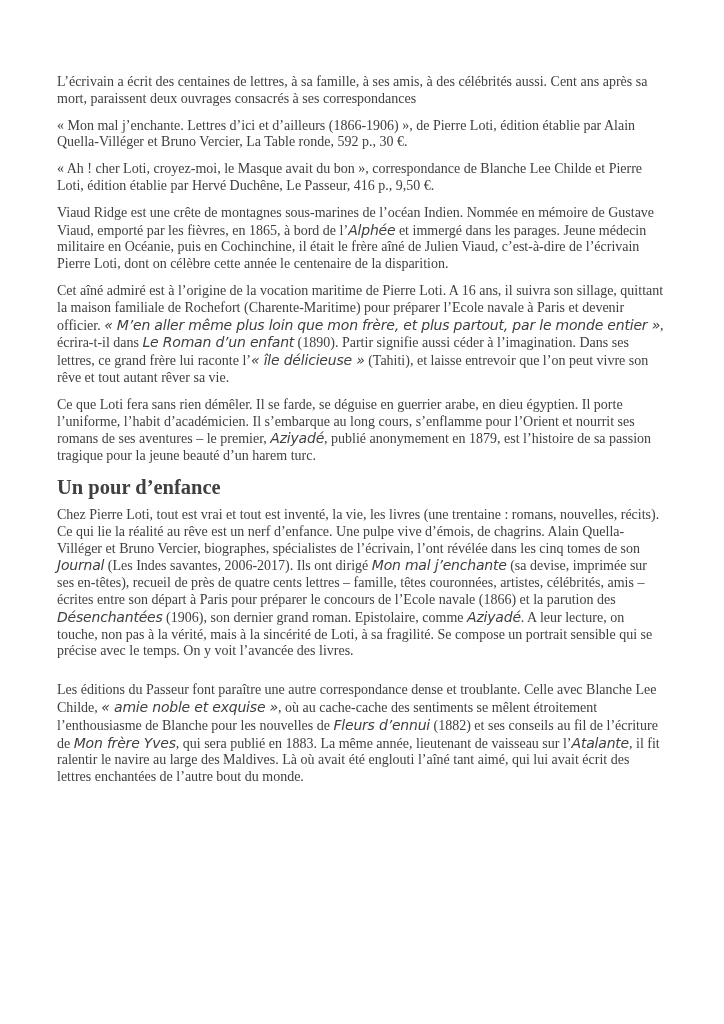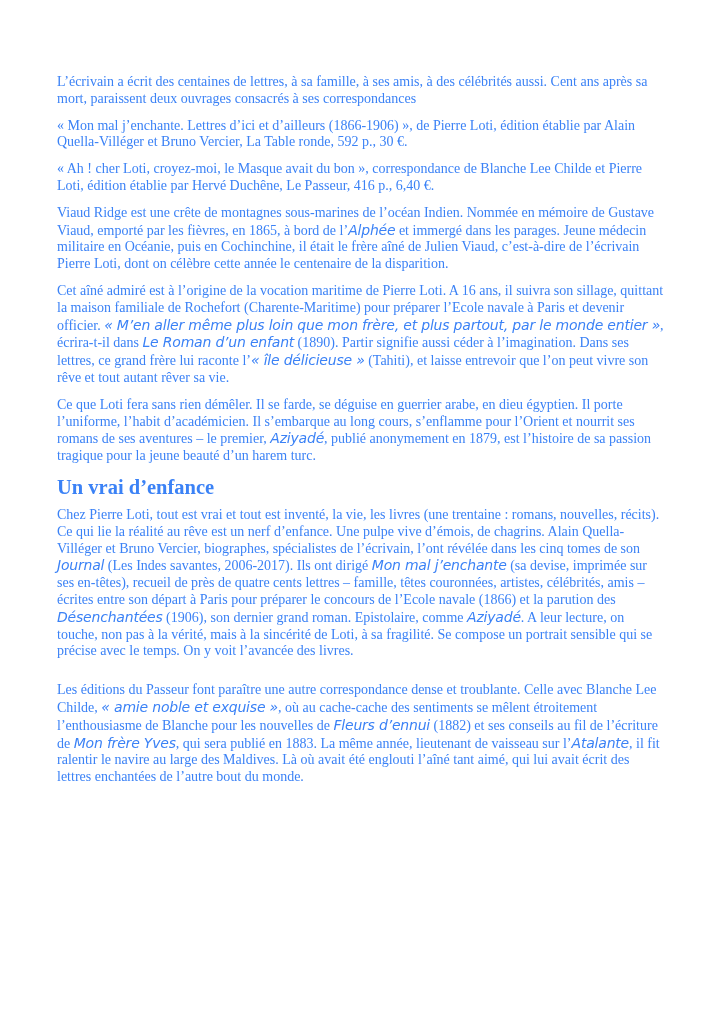--- a/index.html
+++ b/index.html
@@ -36,37 +36,37 @@
     font-weight: bold;
     font-size: 20.5px;
     line-height: 24px;
     margin: 1px 0 8px 0;
   }
   .gap-before { margin-top: 22px !important; }
 </style>
 </head>
 <body style="background: rgb(255, 255, 255);">
 
-<div class="page" style="color: #3b82f6;">
+<div class="page" style="color: #404040;">
   <div class="article">
 
     <p>L’écrivain a écrit des centaines de lettres, à sa famille, à ses amis, à des célébrités aussi. Cent ans après sa mort, paraissent deux ouvrages consacrés à ses correspondances</p>
 
 
     <p>« Mon mal j’enchante. Lettres d’ici et d’ailleurs (1866-1906) », de Pierre Loti, édition établie par Alain Quella-Villéger et Bruno Vercier, La Table ronde, 592 p., 30 €.</p>
 
-    <p>« Ah ! cher Loti, croyez-moi, le Masque avait du bon », correspondance de Blanche Lee Childe et Pierre Loti, édition établie par Hervé Duchêne, Le Passeur, 416 p., 6,40 €.</p>
+    <p>« Ah ! cher Loti, croyez-moi, le Masque avait du bon », correspondance de Blanche Lee Childe et Pierre Loti, édition établie par Hervé Duchêne, Le Passeur, 416 p., 9,50 €.</p>
 
     <p><span>Viaud Ridge est une crête de montagnes sous-marines de l’océan Indien. Nommée en mémoire de Gustave Viaud, emporté par les fièvres, en 1865, à bord de l’</span><span class="wt">Alphée</span><span> et immergé dans les parages. Jeune médecin militaire en Océanie, puis en Cochinchine, il était le frère aîné de Julien Viaud, c’est-à-dire de l’écrivain Pierre Loti, dont on célèbre cette année le centenaire de la disparition.</span></p>
 
     <p><span>Cet aîné admiré est à l’origine de la vocation maritime de Pierre Loti. A 16 ans, il suivra son sillage, quittant la maison familiale de Rochefort (Charente-Maritime) pour préparer l’Ecole navale à Paris et devenir officier. </span><span class="wt">« M’en aller même plus loin que mon frère, et plus partout, par le monde entier »</span><span>, écrira-t-il dans </span><span class="wt">Le Roman d’un enfant</span><span> (1890). Partir signifie aussi céder à l’imagination. Dans ses lettres, ce grand frère lui raconte l’</span><span class="wt">« île délicieuse »</span><span> (Tahiti), et laisse entrevoir que l’on peut vivre son rêve et tout autant rêver sa vie.</span></p>
 
     <p><span>Ce que Loti fera sans rien démêler. Il se farde, se déguise en guerrier arabe, en dieu égyptien. Il porte l’uniforme, l’habit d’académicien. Il s’embarque au long cours, s’enflamme pour l’Orient et nourrit ses romans de ses aventures – le premier, </span><span class="wt">Aziyadé</span><span>, publié anonymement en 1879, est l’histoire de sa passion tragique pour la jeune beauté d’un harem turc.</span></p>
 
-    <h2 class="section-heading">Un vrai d’enfance</h2>
+    <h2 class="section-heading">Un pour d’enfance</h2>
 
     <p><span>Chez Pierre Loti, tout est vrai et tout est inventé, la vie, les livres (une trentaine : romans, nouvelles, récits). Ce qui lie la réalité au rêve est un nerf d’enfance. Une pulpe vive d’émois, de chagrins. Alain Quella-Villéger et Bruno Vercier, biographes, spécialistes de l’écrivain, l’ont révélée dans les cinq tomes de son </span><span class="wt">Journal</span><span> (Les Indes savantes, 2006-2017). Ils ont dirigé </span><span class="wt">Mon mal j’enchante</span><span> (sa devise, imprimée sur ses en-têtes), recueil de près de quatre cents lettres – famille, têtes couronnées, artistes, célébrités, amis – écrites entre son départ à Paris pour préparer le concours de l’Ecole navale (1866) et la parution des </span><span class="wt">Désenchantées</span><span> (1906), son dernier grand roman. Epistolaire, comme </span><span class="wt">Aziyadé</span><span>. A leur lecture, on touche, non pas à la vérité, mais à la sincérité de Loti, à sa fragilité. Se compose un portrait sensible qui se précise avec le temps. On y voit l’avancée des livres.</span></p>
 
     <p class="gap-before"><span>Les éditions du Passeur font paraître une autre correspondance dense et troublante. Celle avec Blanche Lee Childe, </span><span class="wt">« amie noble et exquise »</span><span>, où au cache-cache des sentiments se mêlent étroitement l’enthousiasme de Blanche pour les nouvelles de </span><span class="wt">Fleurs d’ennui</span><span> (1882) et ses conseils au fil de l’écriture de </span><span class="wt">Mon frère Yves</span><span>, qui sera publié en 1883. La même année, lieutenant de vaisseau sur l’</span><span class="wt">Atalante</span><span>, il fit ralentir le navire au large des Maldives. Là où avait été englouti l’aîné tant aimé, qui lui avait écrit des lettres enchantées de l’autre bout du monde.</span></p>
 
 
   </div>
 </div>
 
 </body></html>

